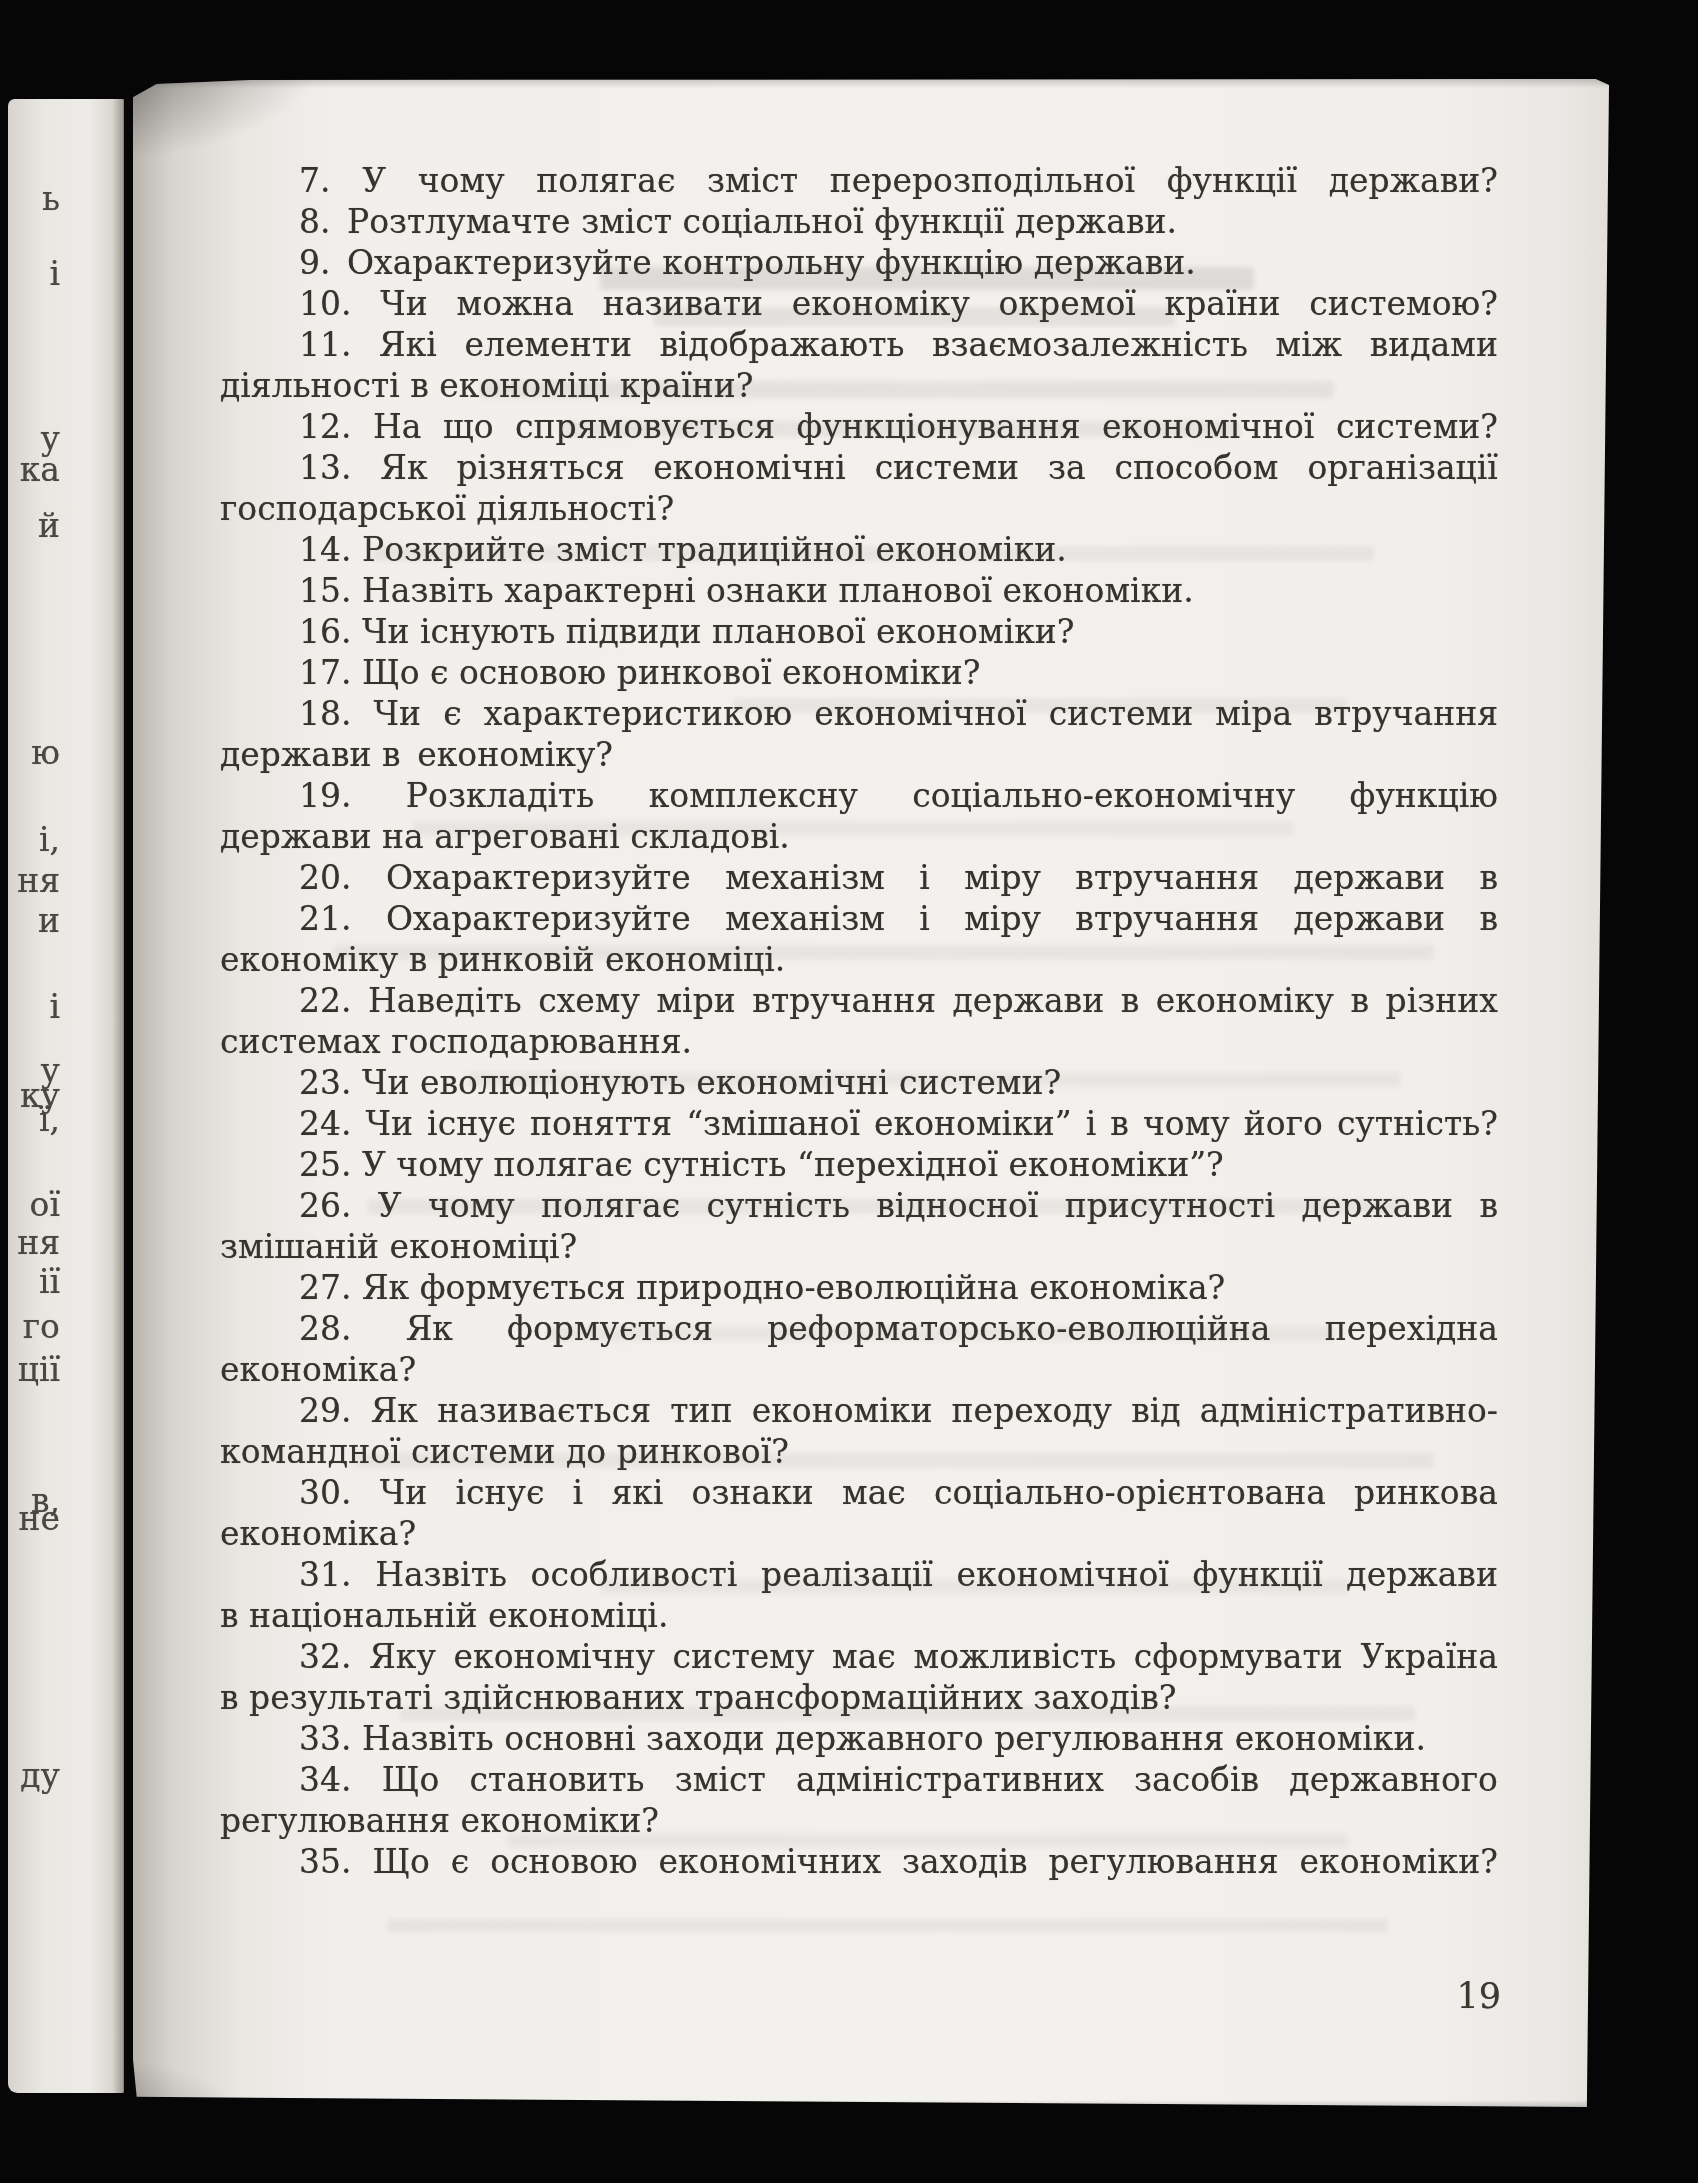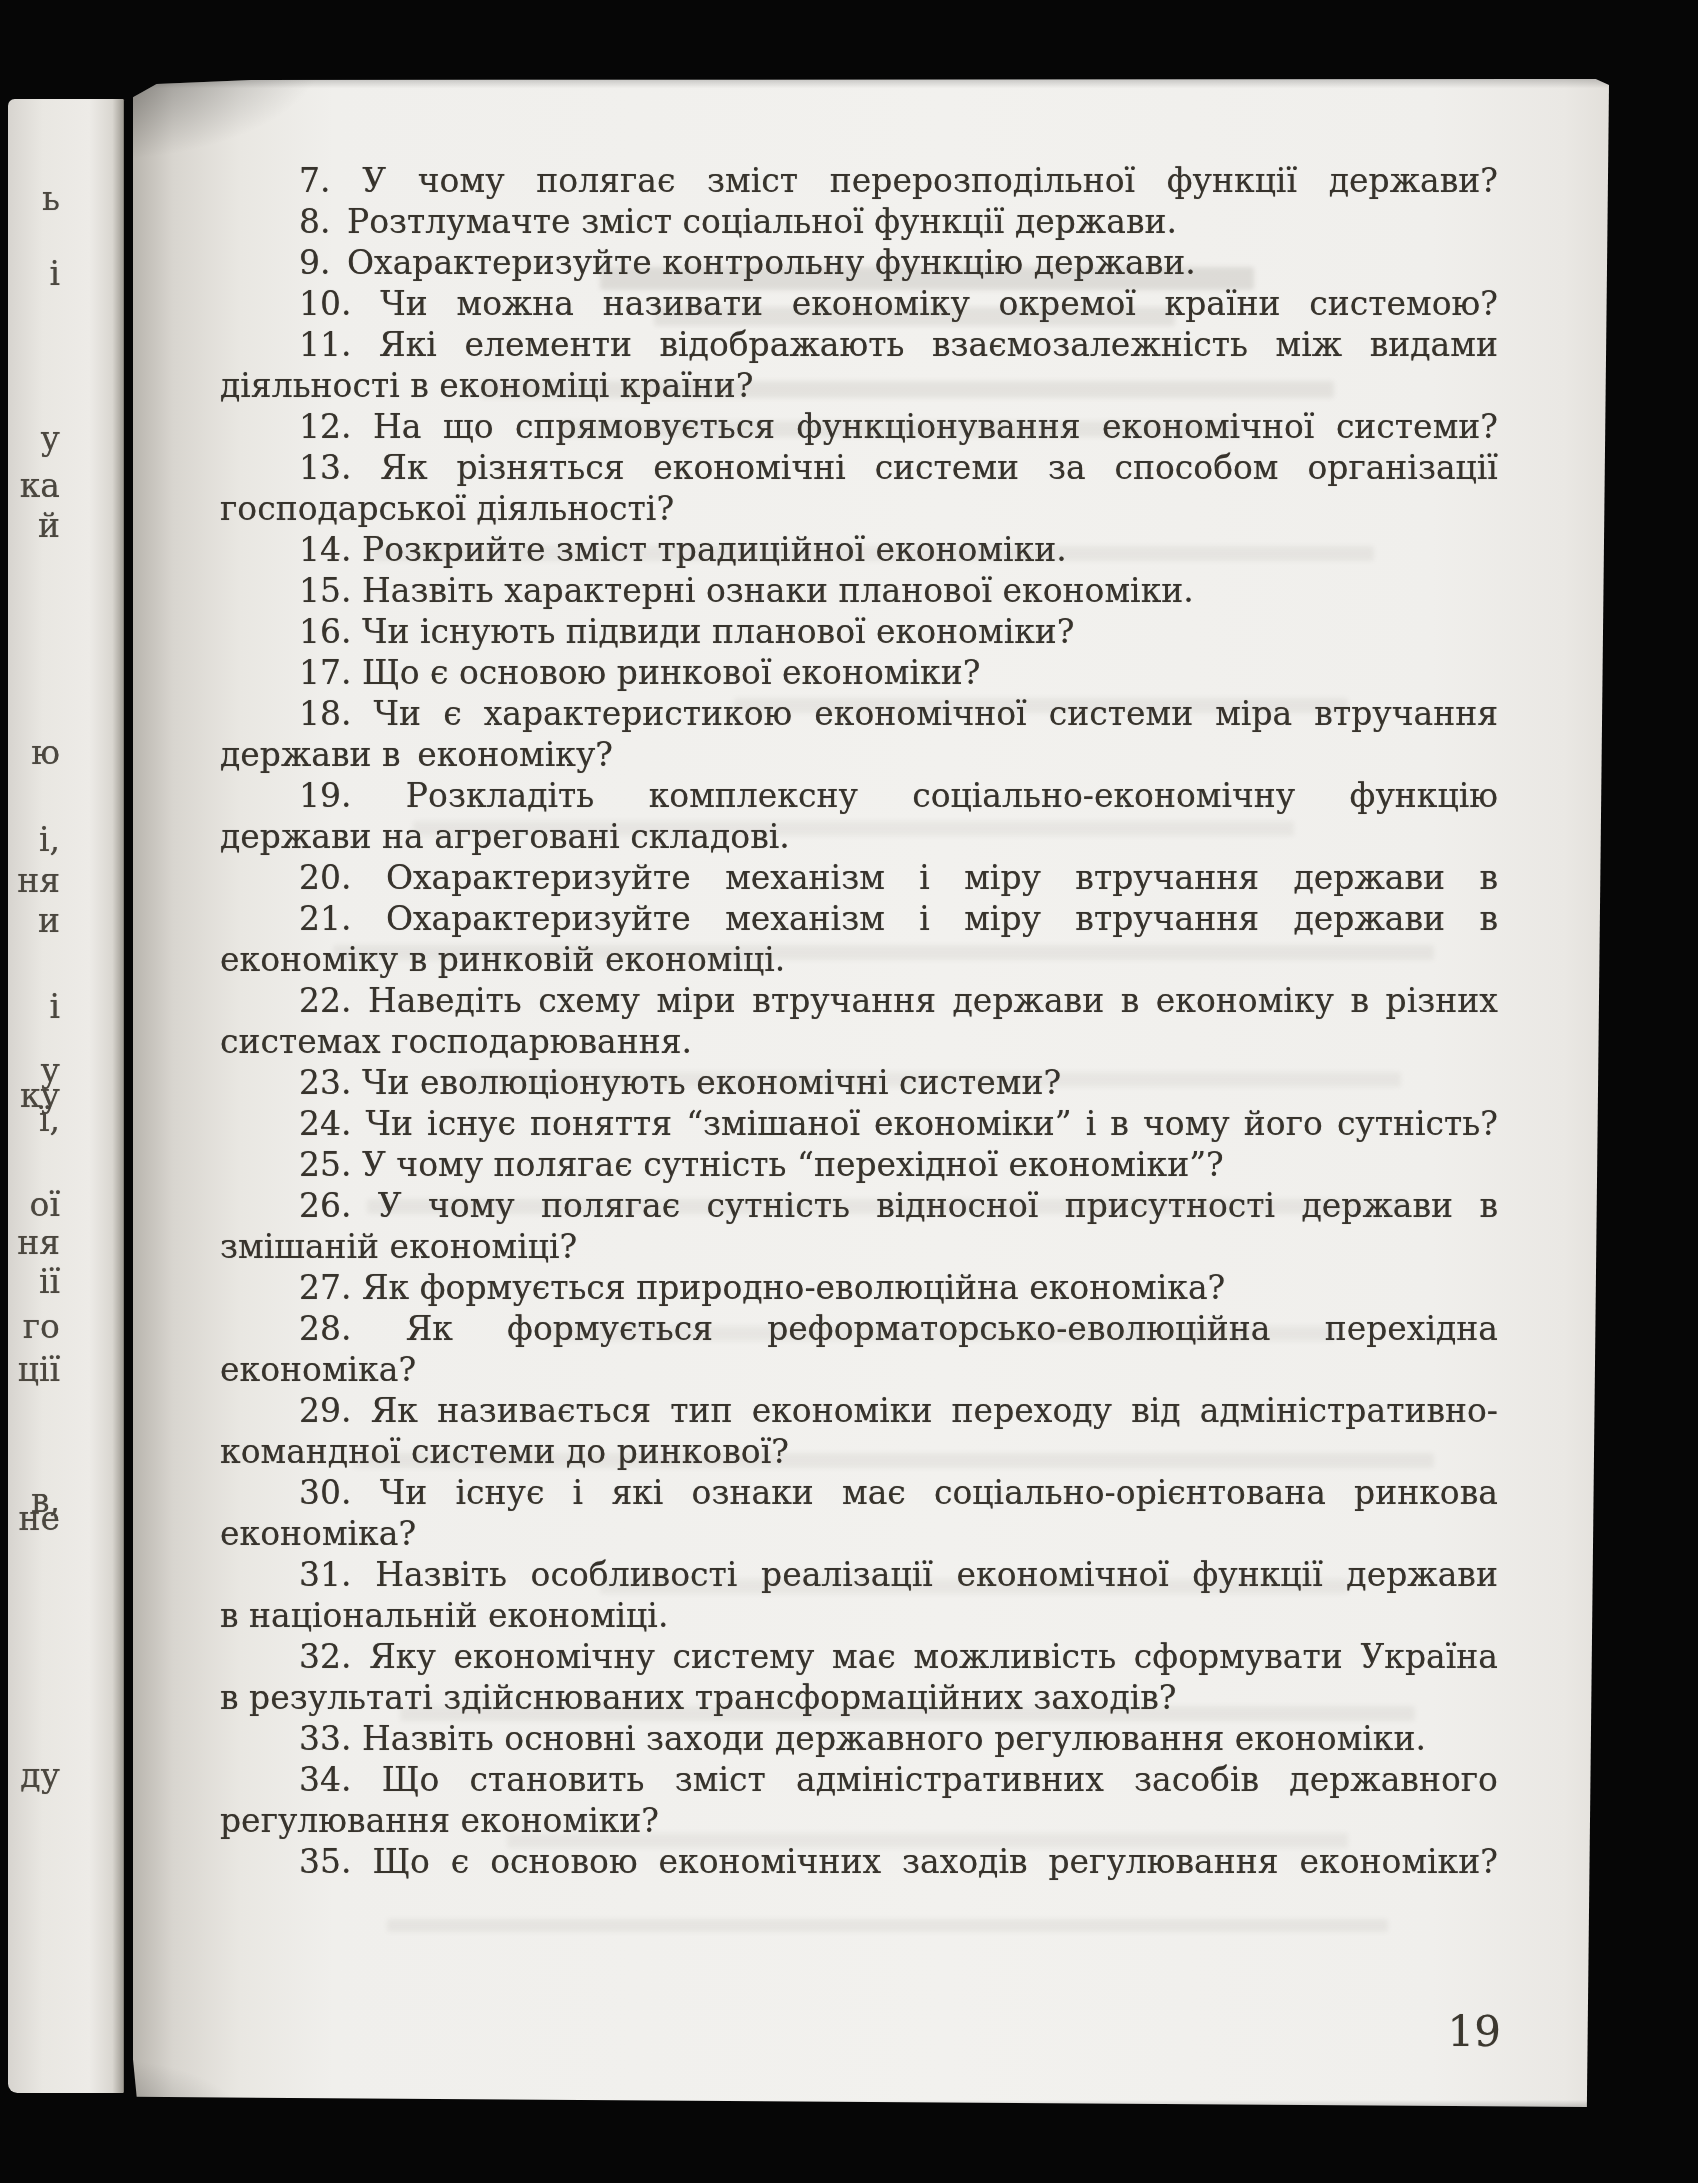--- a/index.html
+++ b/index.html
@@ -53,34 +53,33 @@
     height:41px;
     font-size:33px;line-height:41px;
     color:#37332c;
     text-shadow:0 0 0.7px rgba(50,46,40,.55);
   }
   .line.just{display:flex;justify-content:space-between;}
   .line.ind{padding-left:79px;}
 
   .pagenum{
     position:absolute;top:1897px;right:108px;
-    font-size:42px;color:#3c382f;
+    font-size:35px;color:#3c382f;
     text-shadow:0 0 0.7px rgba(50,46,40,.5);
     filter:blur(0.2px);
-    margin-top:31px;
   }
 </style>
 </head>
 <body>
 
 <div class="left-sliver">
     <span class="frag" style="top: 80px;">ь</span>
     <span class="frag" style="top: 155px;">і</span>
     <span class="frag" style="top: 320px;">у</span>
-    <span class="frag" style="top: 367px; text-align: center;">ка</span>
+    <span class="frag" style="top: 351px; text-align: center;">ка</span>
     <span class="frag" style="top: 407px;">й</span>
     <span class="frag" style="top: 634px;">ю</span>
     <span class="frag" style="top: 721px;">і,</span>
     <span class="frag" style="top: 762px;">ня</span>
     <span class="frag" style="top: 802px;">и</span>
     <span class="frag" style="top: 888px;">і</span>
     <span class="frag" style="top: 952px;">у</span>
     <span class="frag" style="top: 977px;">ку</span>
     <span class="frag" style="top: 1001px;">ї,</span>
     <span class="frag" style="top: 1086px;">ої</span>

